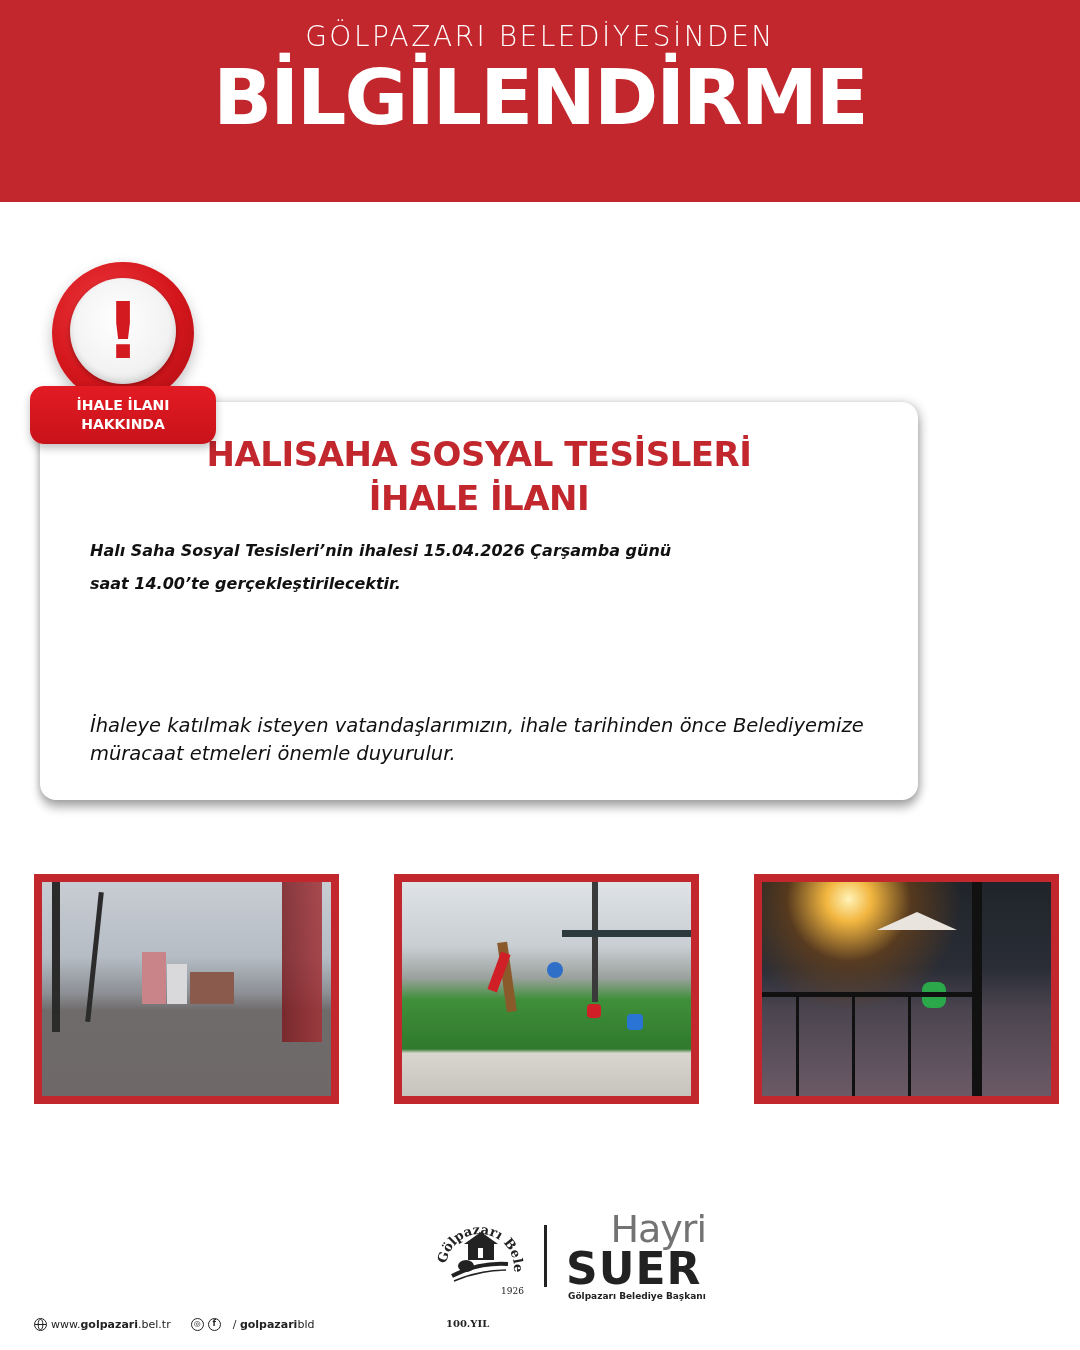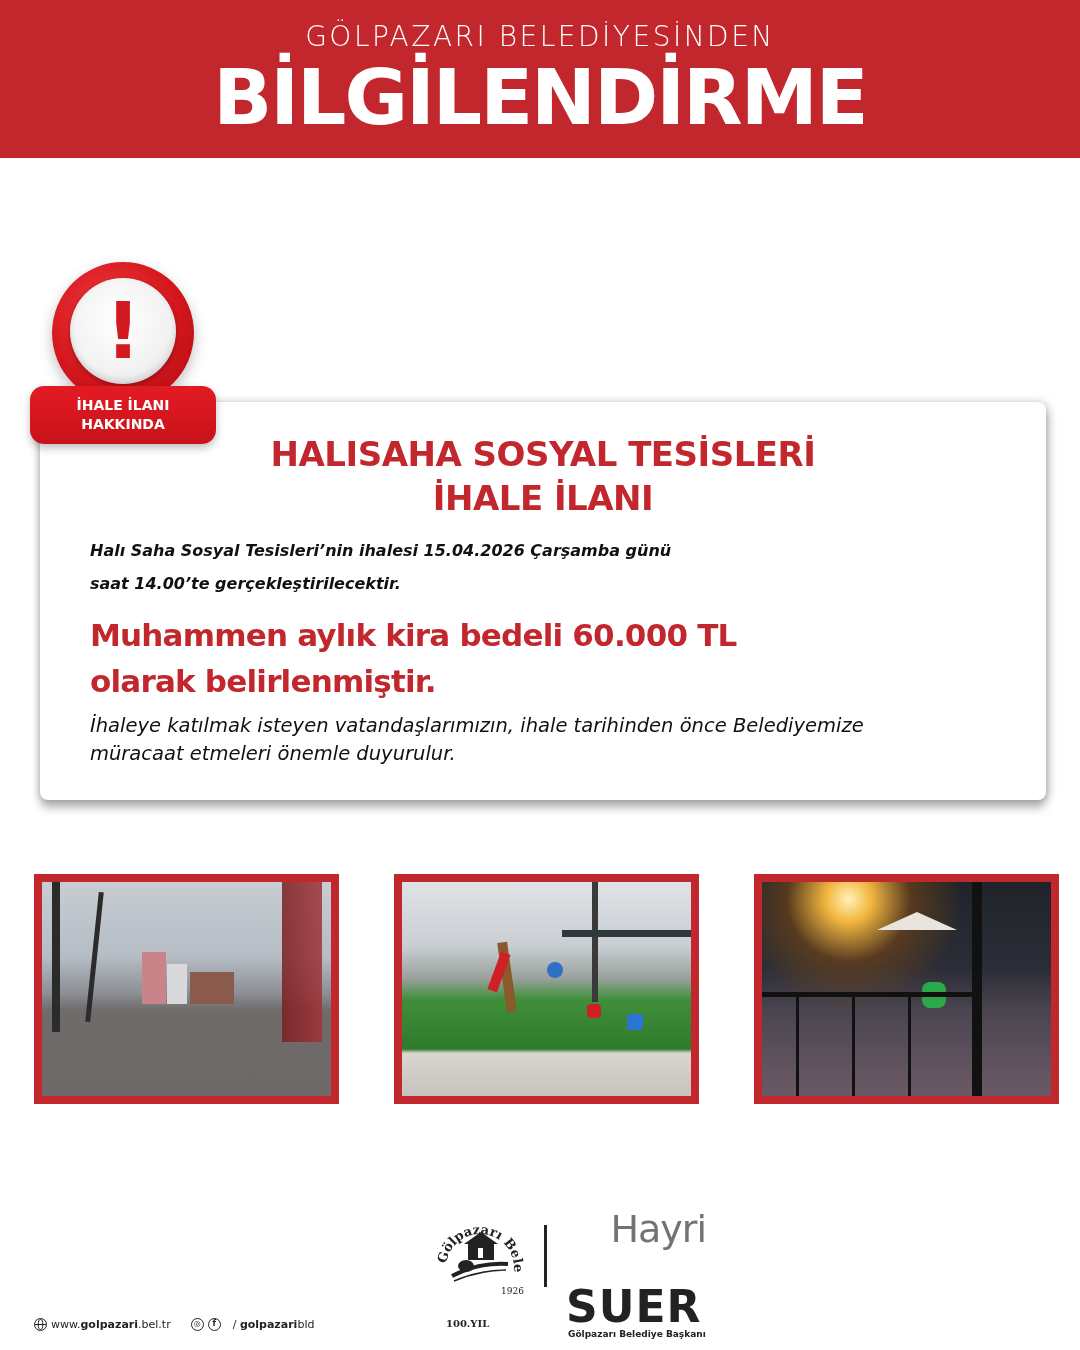--- a/index.html
+++ b/index.html
@@ -1,21 +1,21 @@
 <!DOCTYPE html>
 <html><head>
   <meta charset="utf-8">
   <style>
     * { box-sizing: border-box; margin: 0; padding: 0; }
     html, body { width: 1080px; height: 1350px; background: #ffffff; overflow: hidden; }
     body { position: relative; font-family: "Liberation Sans", sans-serif; color: #111; }
 
     
     .header {
-      position: absolute; left: 0; top: 0; width: 1080px; height: 158px;
+      position: absolute; left: 0; top: 0; width: 1080px; height: 202px;
       background: #c1272d; text-align: center; color: #fff;
     }
     .header .subtitle {
       position: absolute; left: 0; right: 0; top: 20px;
       font-family: "DejaVu Sans", sans-serif; font-weight: 300;
       font-size: 28px; letter-spacing: 2.5px; color: #fff;
     }
     .header .title {
       position: absolute; left: 0; right: 0; top: 56px;
       font-family: "DejaVu Sans", sans-serif; font-weight: 900;
@@ -44,22 +44,22 @@
       position: absolute; left: 0; top: 124px; width: 186px; height: 58px;
       background: linear-gradient(180deg, #e31b23 0%, #c8121a 100%);
       border-radius: 14px; color: #fff; text-align: center;
       font-family: "DejaVu Sans", sans-serif; font-weight: 700; font-size: 14px; line-height: 19px;
       padding-top: 10px; box-shadow: 0 4px 8px rgba(0,0,0,0.25);
       z-index: 3;
     }
 
     
     .card {
-      position: absolute; left: 40px; top: 402px; width: 1006px; height: 398px;
-      background: #fff; border-radius: 8px;
+      position: absolute; left: 40px; top: 402px; width: 878px; height: 398px;
+      background: #fff; border-radius: 16px;
       box-shadow: 0 8px 10px rgba(0,0,0,0.28), 4px 0 10px rgba(0,0,0,0.14), -2px 0 6px rgba(0,0,0,0.1);
       z-index: 2;
     }
     .card-title {
       position: absolute; left: 0; right: 0; top: 30px; text-align: center;
       font-family: "DejaVu Sans", sans-serif; font-weight: 700; color: #c1272d;
       font-size: 34px; line-height: 44px; letter-spacing: -0.5px;
     }
     .card-text {
       position: absolute; left: 50px; top: 132px; width: 920px;
@@ -119,21 +119,21 @@
       font-family: "DejaVu Serif", serif; font-size: 10px; font-weight: 700; color: #222; text-align: center;
     }
     .divider { position: absolute; left: 544px; top: 1225px; width: 3px; height: 62px; background: #222; }
     .mayor { position: absolute; left: 566px; top: 1210px; width: 140px; }
     .mayor .first {
       font-family: "DejaVu Sans", sans-serif; font-weight: 500; font-size: 38px; line-height: 38px;
       color: #737373; padding-left: 18px; letter-spacing: -1px; text-align: right;
     }
     .mayor .last {
       font-family: "DejaVu Sans", sans-serif; font-weight: 700; font-size: 44px; line-height: 42px;
-      color: #222; letter-spacing: 1px; margin-top: 38px;
+      color: #222; letter-spacing: 1px;
     }
     .mayor .role {
       font-family: "DejaVu Sans", sans-serif; font-weight: 700; font-size: 9px; color: #222;
       padding-left: 2px; margin-top: 1px;
     }
 
     
     .contacts {
       position: absolute; left: 34px; top: 1313px; height: 18px;
       font-family: "DejaVu Sans", sans-serif; font-size: 11px; color: #222;
@@ -167,24 +167,20 @@
 </div>
 
 <div class="card">
   <div class="card-title">
     <div>HALISAHA SOSYAL TESİSLERİ</div>
     <div>İHALE İLANI</div>
   </div>
   <div class="card-text">
     <div>Halı Saha Sosyal Tesisleri’nin ihalesi 15.04.2026 Çarşamba günü</div>
     <div>saat 14.00’te gerçekleştirilecektir.</div>
-  </div>
-  <div class="card-price">
-    <div>Muhammen aylık kira bedeli 60.000 TL</div>
-    <div>olarak belirlenmiştir.</div>
   </div>
   <div class="card-note">
     <div>İhaleye katılmak isteyen vatandaşlarımızın, ihale tarihinden önce Belediyemize</div>
     <div>müracaat etmeleri önemle duyurulur.</div>
   </div>
 </div>
 
 <div class="photo photo1">
   <div class="img img1" title="Halı saha tesis avlusu">
     <div class="tree" style="left:10px;top:0;width:8px;height:150px;"></div>

